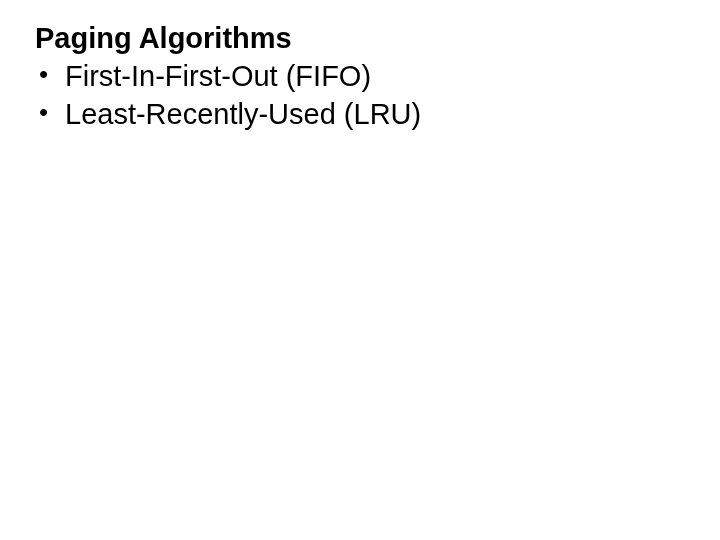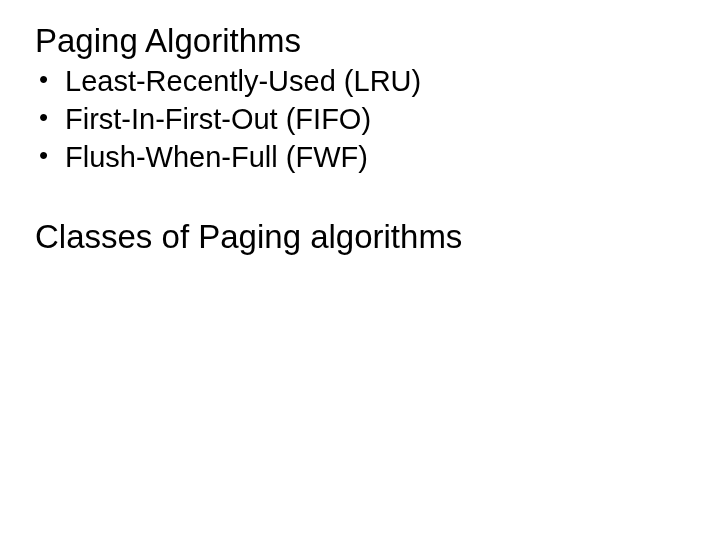--- a/index.html
+++ b/index.html
@@ -12,24 +12,24 @@
     color:#000;
     overflow:hidden;
   }
   .page{
     box-sizing:border-box;
     width:720px;
     height:540px;
     padding:20px 30px 0 35px;
   }
   .heading{
-    font-size:33px;
+    font-size:29px;
     line-height:1.25;
     margin:0 0 2px 0;
-    font-weight:normal;
+    font-weight:bold;
   }
   ul.bullets{
     list-style:none;
     margin:0 0 40px 0;
     padding:0;
   }
   ul.bullets li{
     font-size:29px;
     line-height:1.3;
     padding-left:30px;
@@ -45,22 +45,20 @@
     line-height:1.3;
   }
 </style>
 </head>
 <body>
 
 <div class="page">
 
   <div class="heading">Paging Algorithms</div>
   <ul class="bullets">
+    <li>First-In-First-Out (FIFO)</li>
     <li>Least-Recently-Used (LRU)</li>
-    <li>First-In-First-Out (FIFO)</li>
-    <li>Flush-When-Full (FWF)</li>
   </ul>
 
-  <div class="heading">Classes of Paging algorithms</div>
   <ul class="bullets">
   </ul>
 
 </div>
 
 </body></html>

